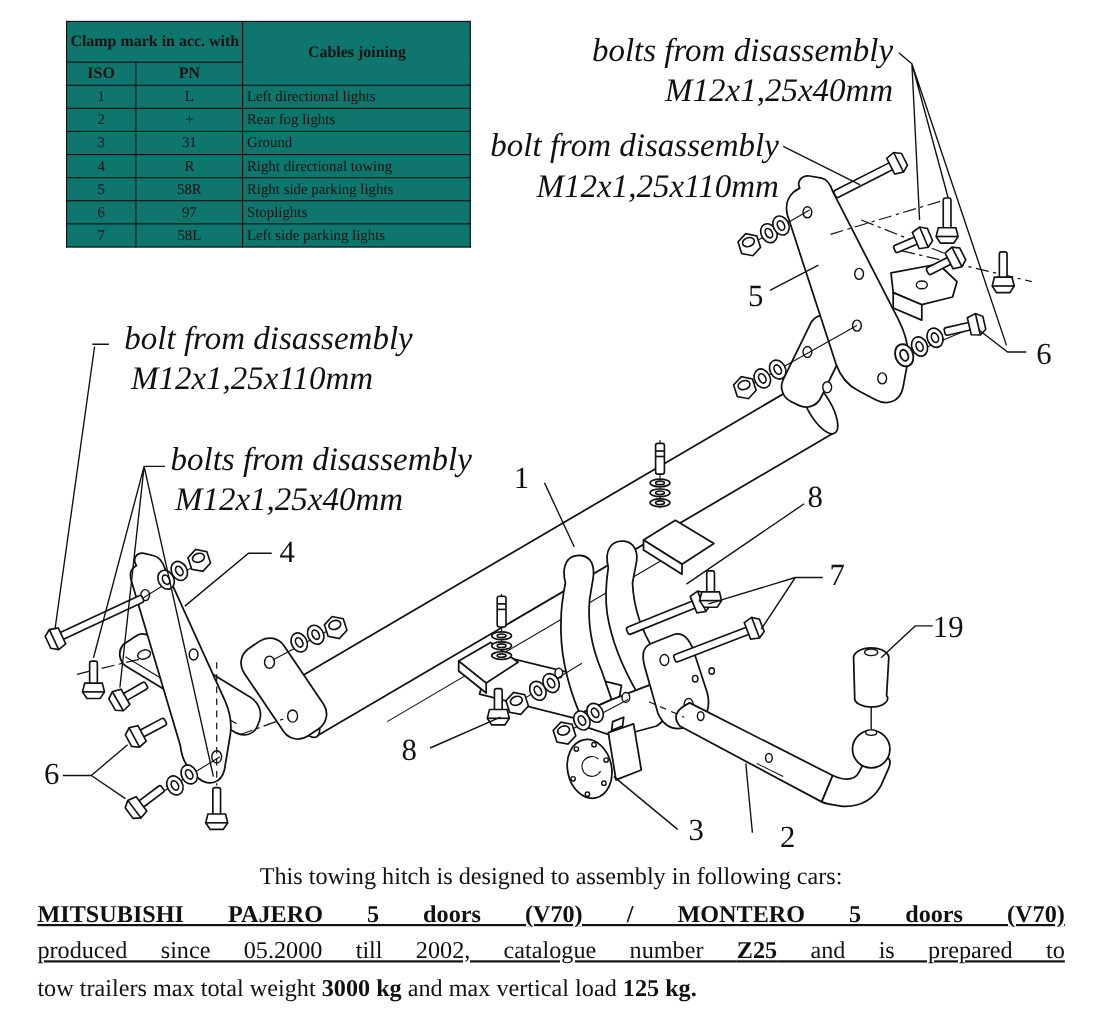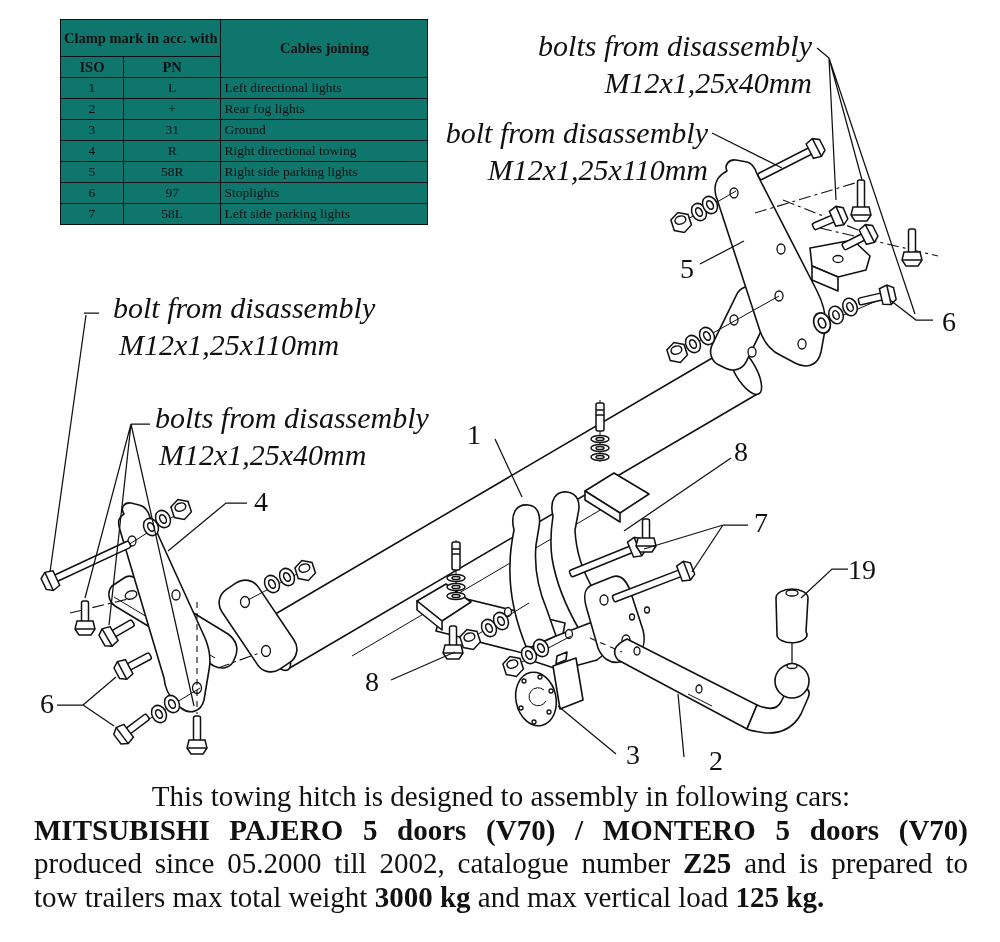--- a/index.html
+++ b/index.html
@@ -21,23 +21,23 @@
         font-size:13.5px;text-align:center;white-space:nowrap;}
   .ref-table th{font-size:14.5px;font-weight:bold;}
   .ref-table .clamp-h{width:106px;height:36px;line-height:1.15;}
   .ref-table .cables-h{width:200px;}
   .ref-table .c-left{text-align:left;}
   .col-iso{width:40px;}.col-pn{width:66px;}
   
   .note{position:absolute;font-size:30px;line-height:37px;white-space:nowrap;font-style:italic;}
   .note-r{text-align:right;}
   
-  .footer{position:absolute;left:34px;top:780px;width:934px;font-size:29px;line-height:33.5px;}
+  .footer{position:absolute;left:34px;top:780px;width:934px;font-size:22px;line-height:33.5px;}
   .f-center{text-align:center;}
-  .f-just{text-align:justify;text-align-last:justify;}
+  .f-just{text-align:justify;text-align-last:justify;text-decoration:underline;}
   .bold{font-weight:bold;}
 </style>
 </head>
 <body>
 
 <div class="page">
 
   <svg class="drawing" width="1000" height="942" viewBox="0 0 1000 942">
     <defs>
       <g id="hexh">

